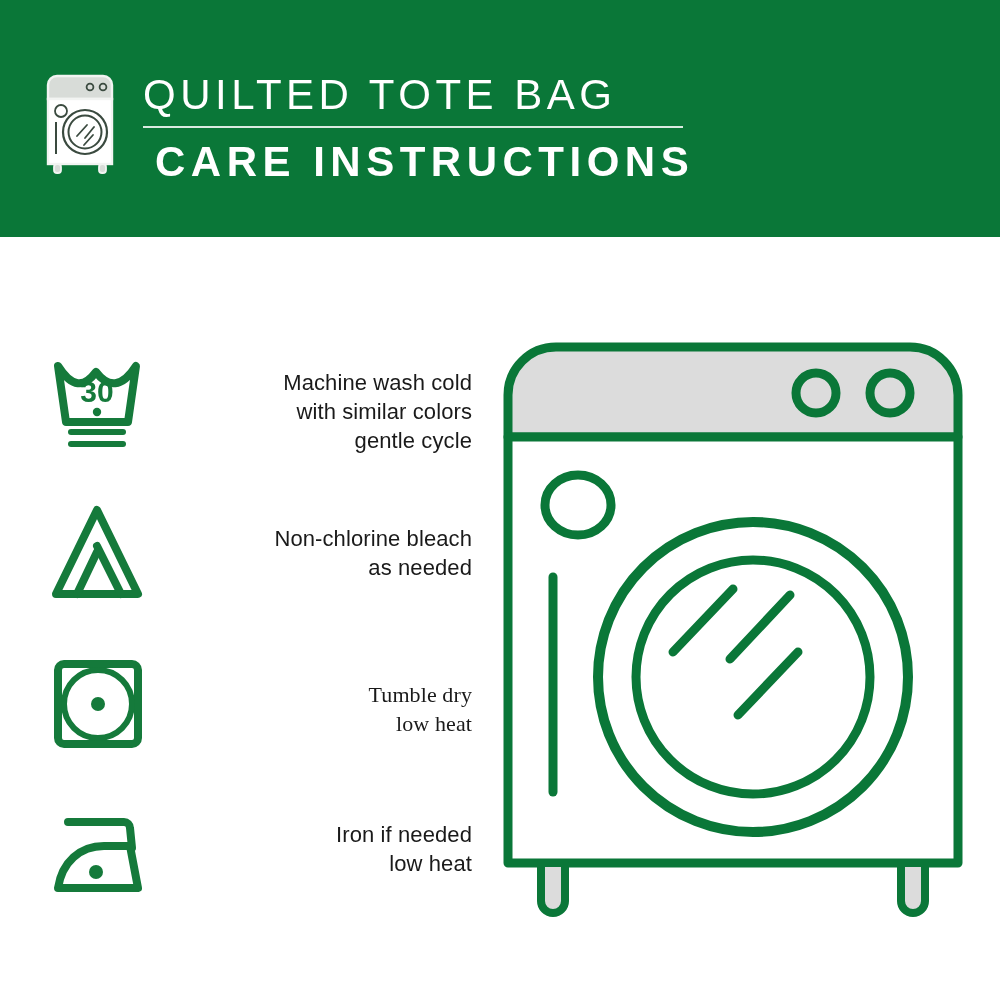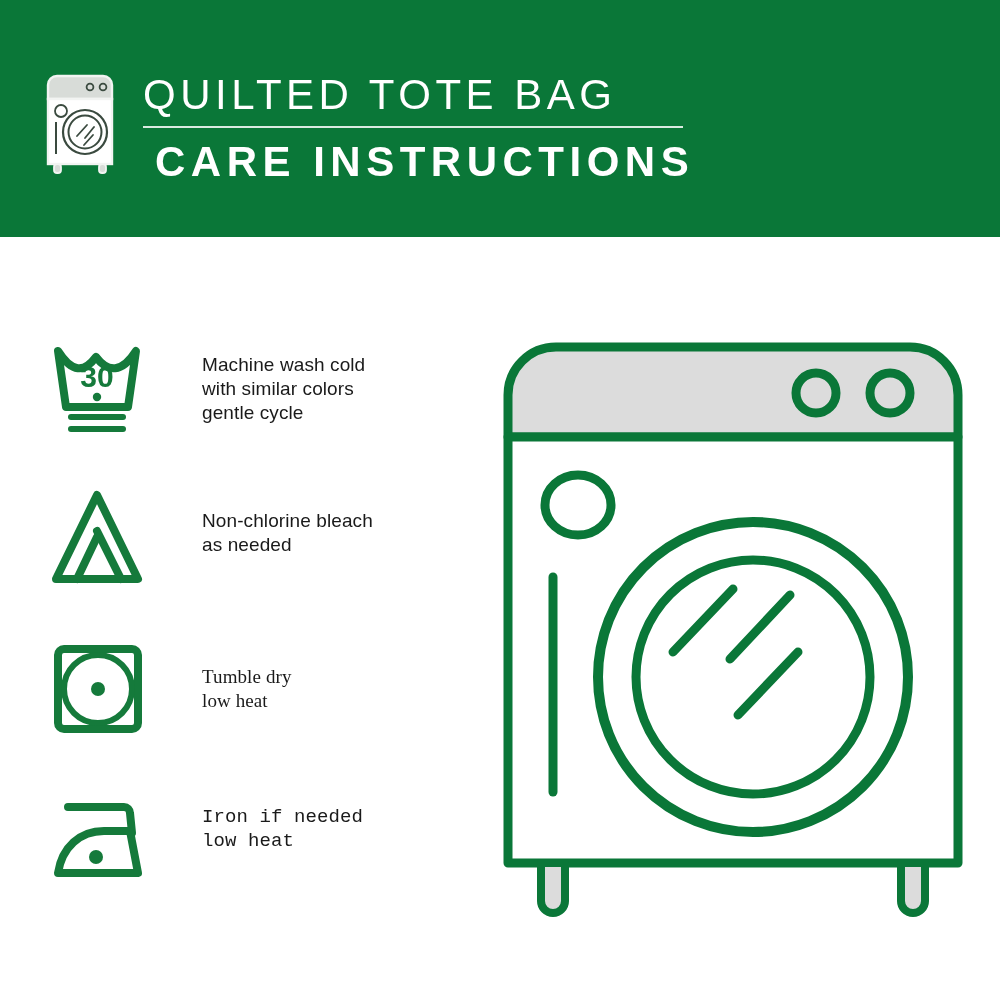--- a/index.html
+++ b/index.html
@@ -55,51 +55,52 @@
 
   
   .body-area {
     position:absolute; left:0; top:237px;
     width:1000px; height:763px;
     background:#ffffff;
   }
 
   
   .care-list {
-    position:absolute; left:52px; top:100px;
+    position:absolute; left:52px; top:115px;
     width:420px;
+    text-align:right;
   }
   .care-row {
     position:relative;
     display:flex;
     align-items:flex-start;
     height:150px;
   }
   .care-icon {
     width:110px;
     flex:0 0 110px;
     display:flex;
     align-items:flex-start;
     justify-content:flex-start;
     padding-top:2px;
   }
   .care-text {
     flex:1 1 auto;
     padding-left:40px;
-    font-size:19px;
-    line-height:24px;
+    font-size:22px;
+    line-height:29px;
     color:#1a1a1a;
     font-weight:400;
     letter-spacing:0.1px;
     white-space:pre-line;
   }
   .care-row.r1 .care-text { padding-top:16px; }
   .care-row.r2 .care-text { padding-top:22px; }
   .care-row.r3 .care-text { padding-top:28px;font-family:Liberation Serif, serif; }
-  .care-row.r4 .care-text { padding-top:18px;font-family:Liberation Mono, monospace; }
+  .care-row.r4 .care-text { padding-top:18px; }
 
   
   .machine-wrap {
     position:absolute;
     left:498px; top:100px;
     width:470px; height:590px;
   }
   .machine-wrap svg { display:block; width:100%; height:100%; }
 </style>
 </head>

